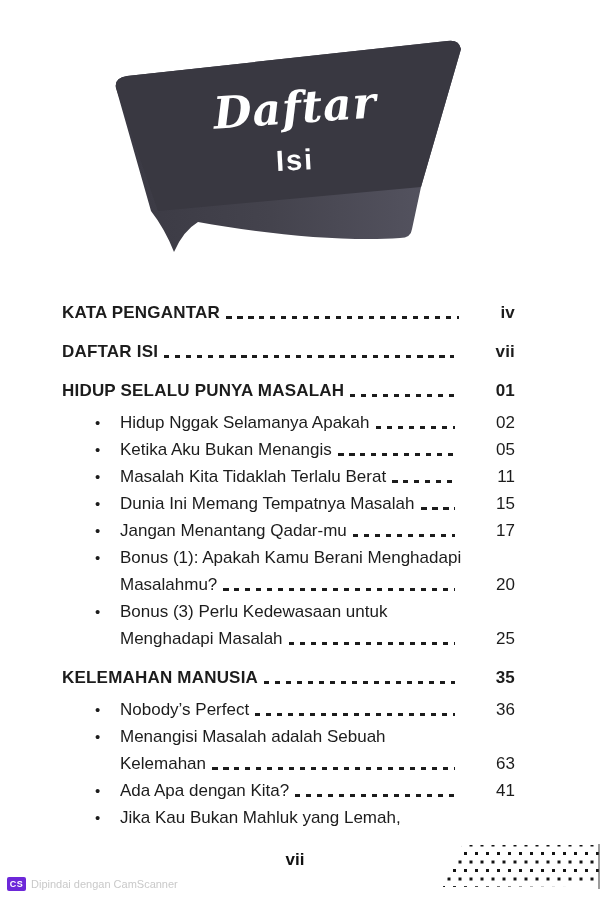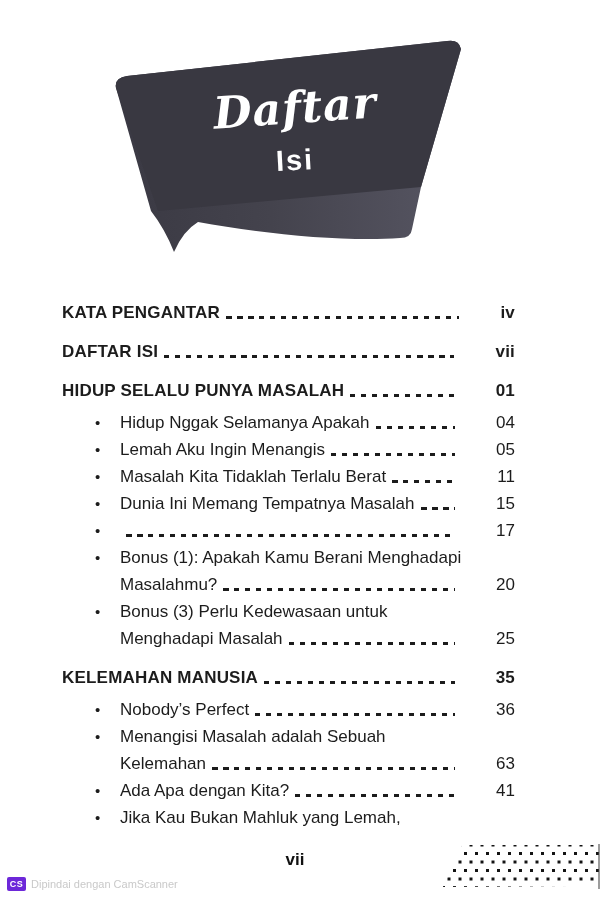--- a/index.html
+++ b/index.html
@@ -80,42 +80,43 @@
       </div>
       <div class="trow heading">
         <span class="t">HIDUP SELALU PUNYA MASALAH</span>
         <span class="leader"></span>
         <span class="pg">01</span>
       </div>
       <div class="trow item">
         <span class="bullet">•</span>
         <span class="t">Hidup Nggak Selamanya Apakah</span>
         <span class="leader"></span>
-        <span class="pg">04</span>
+        <span class="pg">02</span>
       </div>
       <div class="trow item">
         <span class="bullet">•</span>
-        <span class="t">Lemah Aku Ingin Menangis</span>
+        <span class="t">Ketika Aku Bukan Menangis</span>
         <span class="leader"></span>
         <span class="pg">05</span>
       </div>
       <div class="trow item">
         <span class="bullet">•</span>
         <span class="t">Masalah Kita Tidaklah Terlalu Berat</span>
         <span class="leader"></span>
         <span class="pg">11</span>
       </div>
       <div class="trow item">
         <span class="bullet">•</span>
         <span class="t">Dunia Ini Memang Tempatnya Masalah</span>
         <span class="leader"></span>
         <span class="pg">15</span>
       </div>
       <div class="trow item">
         <span class="bullet">•</span>
+        <span class="t">Jangan Menantang Qadar-mu</span>
         <span class="leader"></span>
         <span class="pg">17</span>
       </div>
       <div class="trow item">
         <span class="bullet">•</span>
         <span class="t">Bonus (1): Apakah Kamu Berani Menghadapi</span>
       </div>
       <div class="trow item">
         <span class="bullet"></span>
         <span class="t">Masalahmu?</span>

